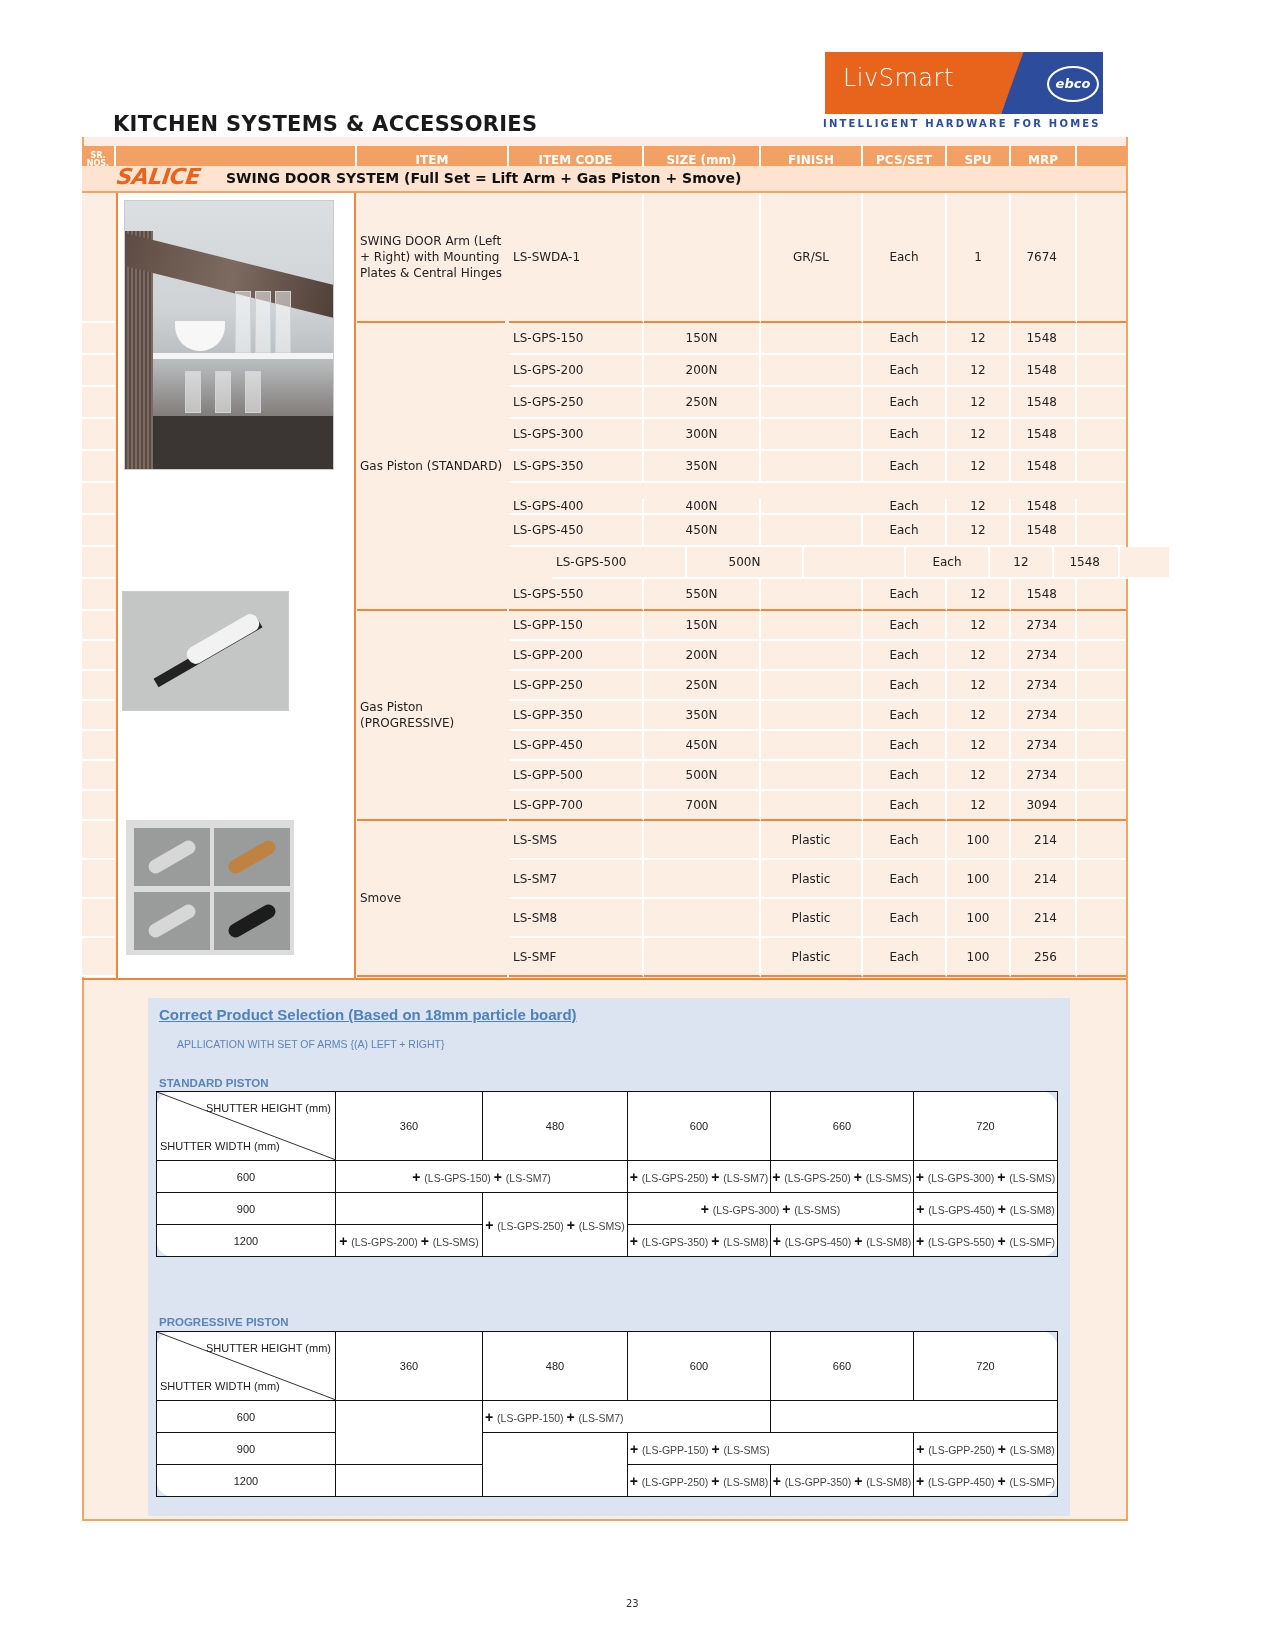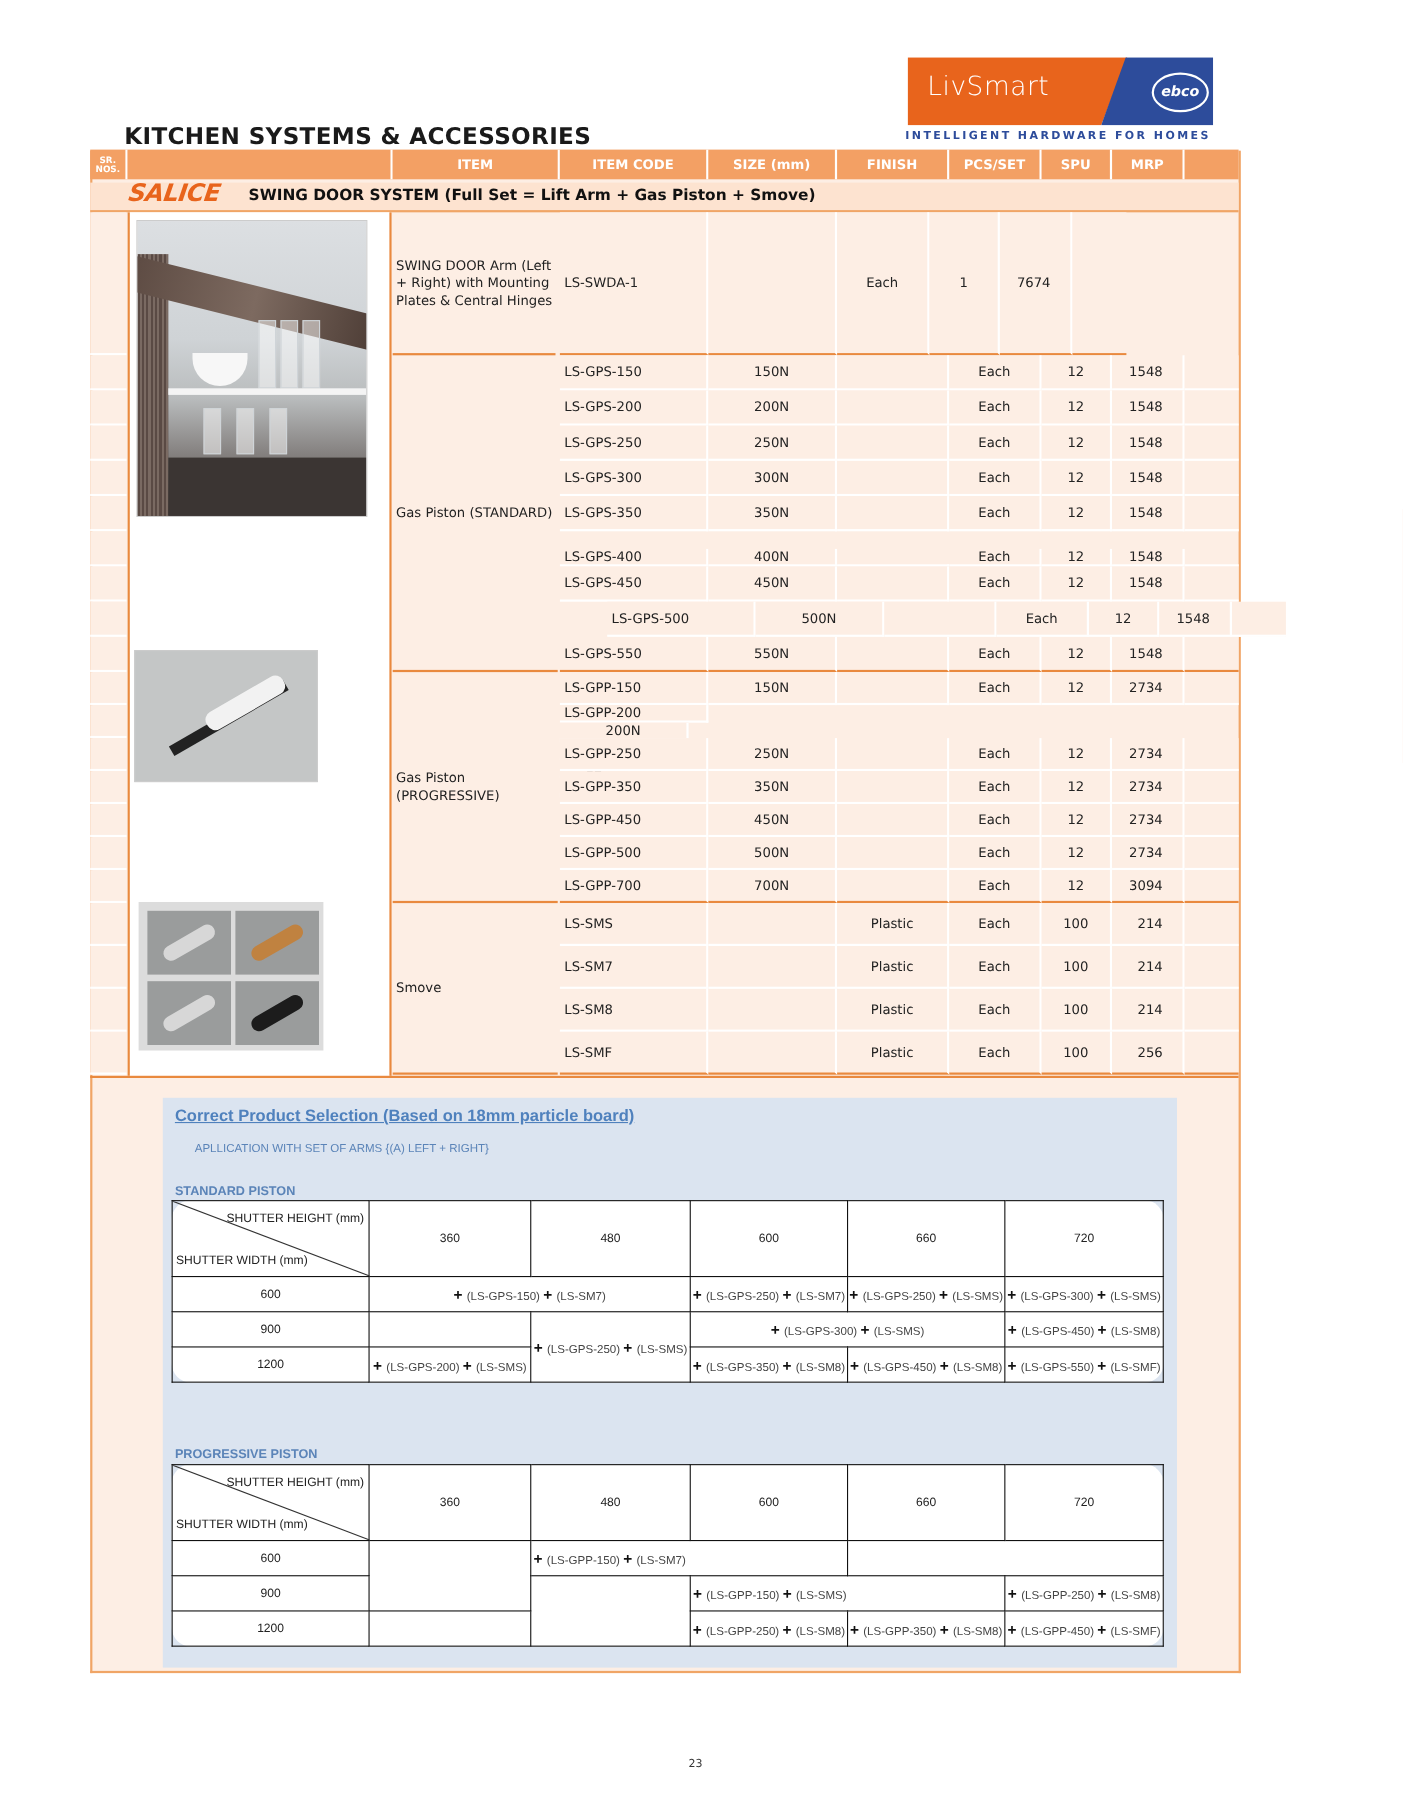--- a/index.html
+++ b/index.html
@@ -12,21 +12,21 @@
   .logo-blue { position:absolute; left:176px; top:0; width:102px; height:62px; background:#2d4c9b; clip-path:polygon(22% 0,100% 0,100% 100%,0 100%); }
   .logo-word { position:absolute; left:18px; top:12px; color:#fff; font-size:24px; letter-spacing:0.5px; font-family:"DejaVu Sans", sans-serif; font-weight:300; }
   .logo-ebco { position:absolute; left:222px; top:14px; width:48px; height:32px; border:2px solid #fff; border-radius:50%; color:#fff; font-size:13px; font-style:italic; font-weight:bold; text-align:center; line-height:32px; }
   .tagline { left:823px; top:118px; font-size:10px; font-weight:bold; letter-spacing:2.2px; color:#2d4c9b; }
 
   .page-title { left:113px; top:112px; font-size:21px; font-weight:bold; color:#1a1a1a; letter-spacing:0.3px; }
 
   
   .frame { left:82px; top:137px; width:1042px; height:1382px; border:2px solid #f0a566; border-top:none; background:#fdeee4; }
 
-  .hdr { left:82px; top:136px; height:27px; width:1044px; display:flex; }
+  .hdr { left:82px; top:146px; height:27px; width:1044px; display:flex; }
   .hdr div { background:#f3a064; color:#fff; font-weight:bold; font-size:12px; display:flex; align-items:center; justify-content:center; border-right:2px solid #fff; box-sizing:border-box; }
   .hdr .sr { font-size:8px; line-height:8px; text-align:center; flex-direction:column; }
 
   .brand-row { left:82px; top:166px; width:1044px; height:25px; background:#fde3d0; border-bottom:2px solid #f0a566; }
   .salice { left:117px; top:164px; font-size:22px; font-weight:bold; font-style:italic; color:#e8641c; letter-spacing:-0.5px; transform:skewX(-8deg); }
   .brand-title { left:226px; top:170px; font-size:14px; font-weight:bold; color:#111; }
 
   
   .sr-col { left:82px; top:193px; width:33px; height:785px; }
   .sr-cell { position:absolute; left:0; width:33px; border-bottom:2px solid #fff; background:#fdeee4; box-sizing:border-box; }
@@ -179,20 +179,21 @@
 <div class="abs item-col" id="itemcol">
     <div class="item-cell" style="top: 0px; height: 130px; width: 148px;">SWING DOOR Arm (Left + Right) with Mounting Plates &amp; Central Hinges</div>
     <div class="item-cell" style="top: 418px; height: 210px;">Gas Piston (PROGRESSIVE)</div>
     <div class="item-cell" style="top: 130px; height: 288px;">Gas Piston (STANDARD)</div>
     <div class="item-cell" style="top: 628px; height: 156px;">Smove</div>
   </div>
 <div class="abs rows" id="rows">
     <div class="row grp" style="top: 0px; height: 130px;">
       <div class="c-code">LS-SWDA-1</div>
       <div class="c-size"></div>
+      <div class="c-fin">GR/SL</div>
       <div class="c-pcs">Each</div>
       <div class="c-spu">1</div>
       <div class="c-mrp">7674</div>
       <div class="c-end"></div>
     </div>
     <div class="row" style="top: 130px; height: 32px;">
       <div class="c-code">LS-GPS-150</div>
       <div class="c-size">150N</div>
       <div class="c-fin"></div>
       <div class="c-pcs">Each</div>
@@ -274,21 +275,21 @@
     </div>
     <div class="row" style="top: 418px; height: 30px;">
       <div class="c-code">LS-GPP-150</div>
       <div class="c-size">150N</div>
       <div class="c-fin"></div>
       <div class="c-pcs">Each</div>
       <div class="c-spu">12</div>
       <div class="c-mrp">2734</div>
       <div class="c-end"></div>
     </div>
-    <div class="row" style="top: 448px; height: 30px; flex-direction: column;">
+    <div class="row" style="top: 448px; height: 30px;">
       <div class="c-code">LS-GPP-200</div>
       <div class="c-size">200N</div>
       <div class="c-fin"></div>
       <div class="c-pcs">Each</div>
       <div class="c-spu">12</div>
       <div class="c-mrp">2734</div>
       <div class="c-end"></div>
     </div>
     <div class="row" style="top: 478px; height: 30px;">
       <div class="c-code">LS-GPP-250</div>

